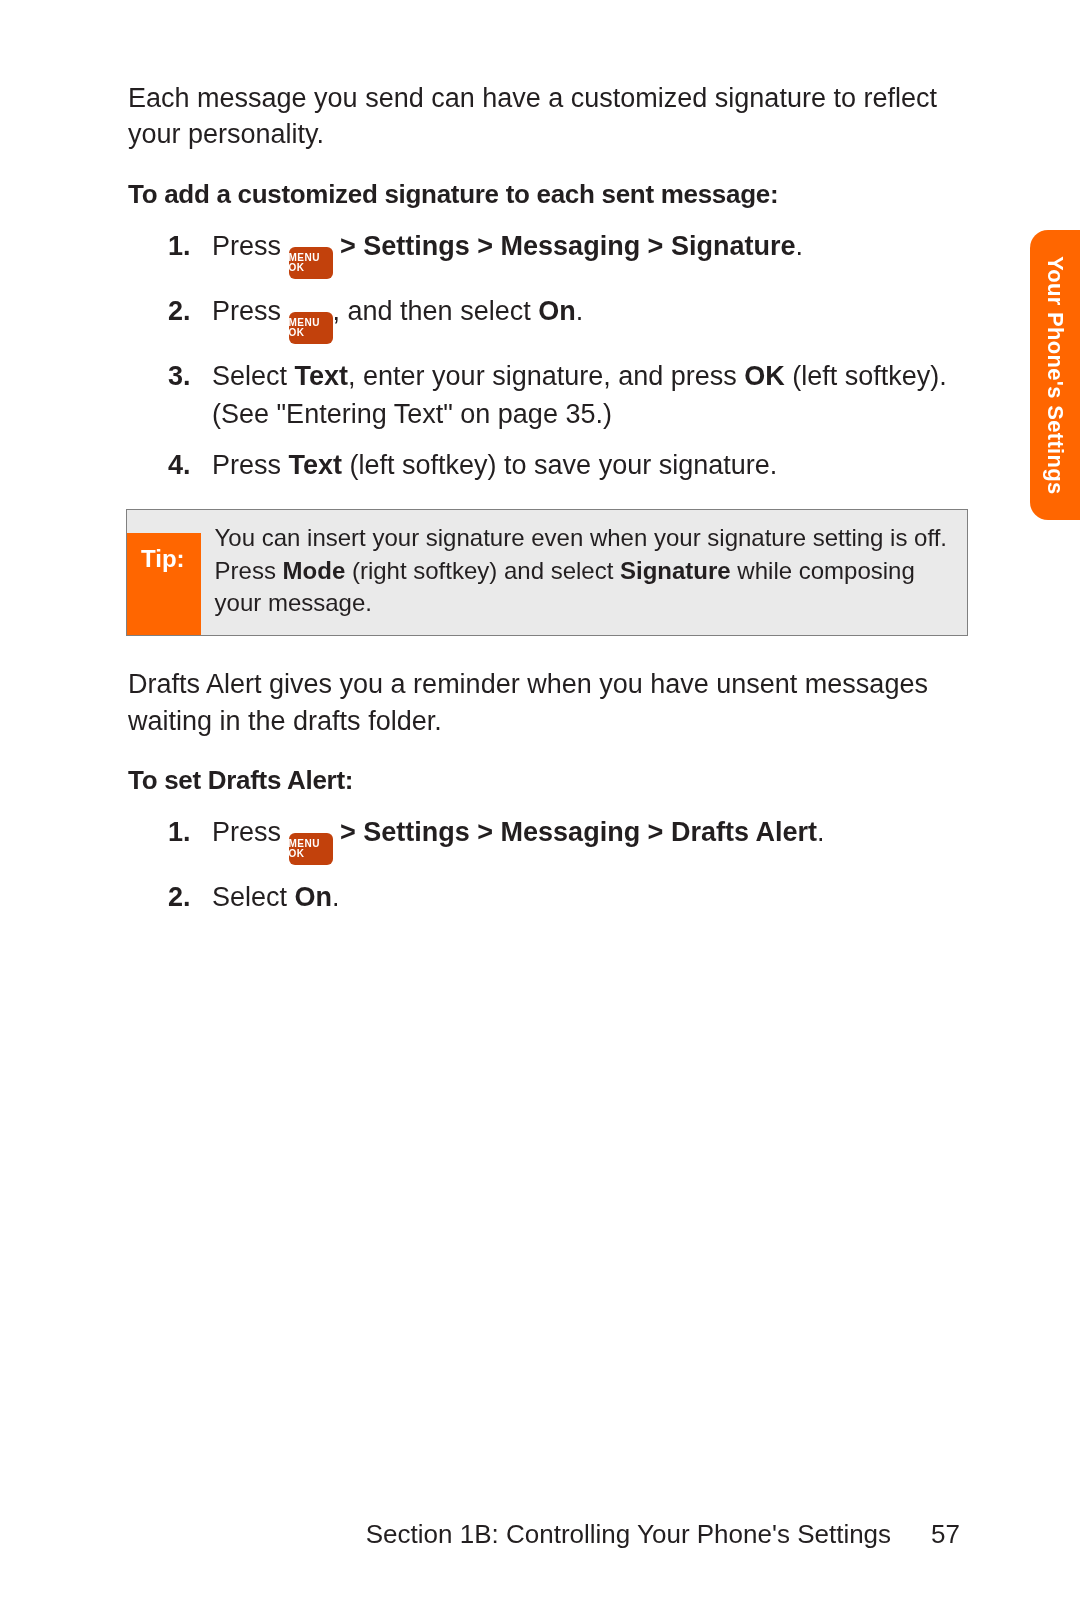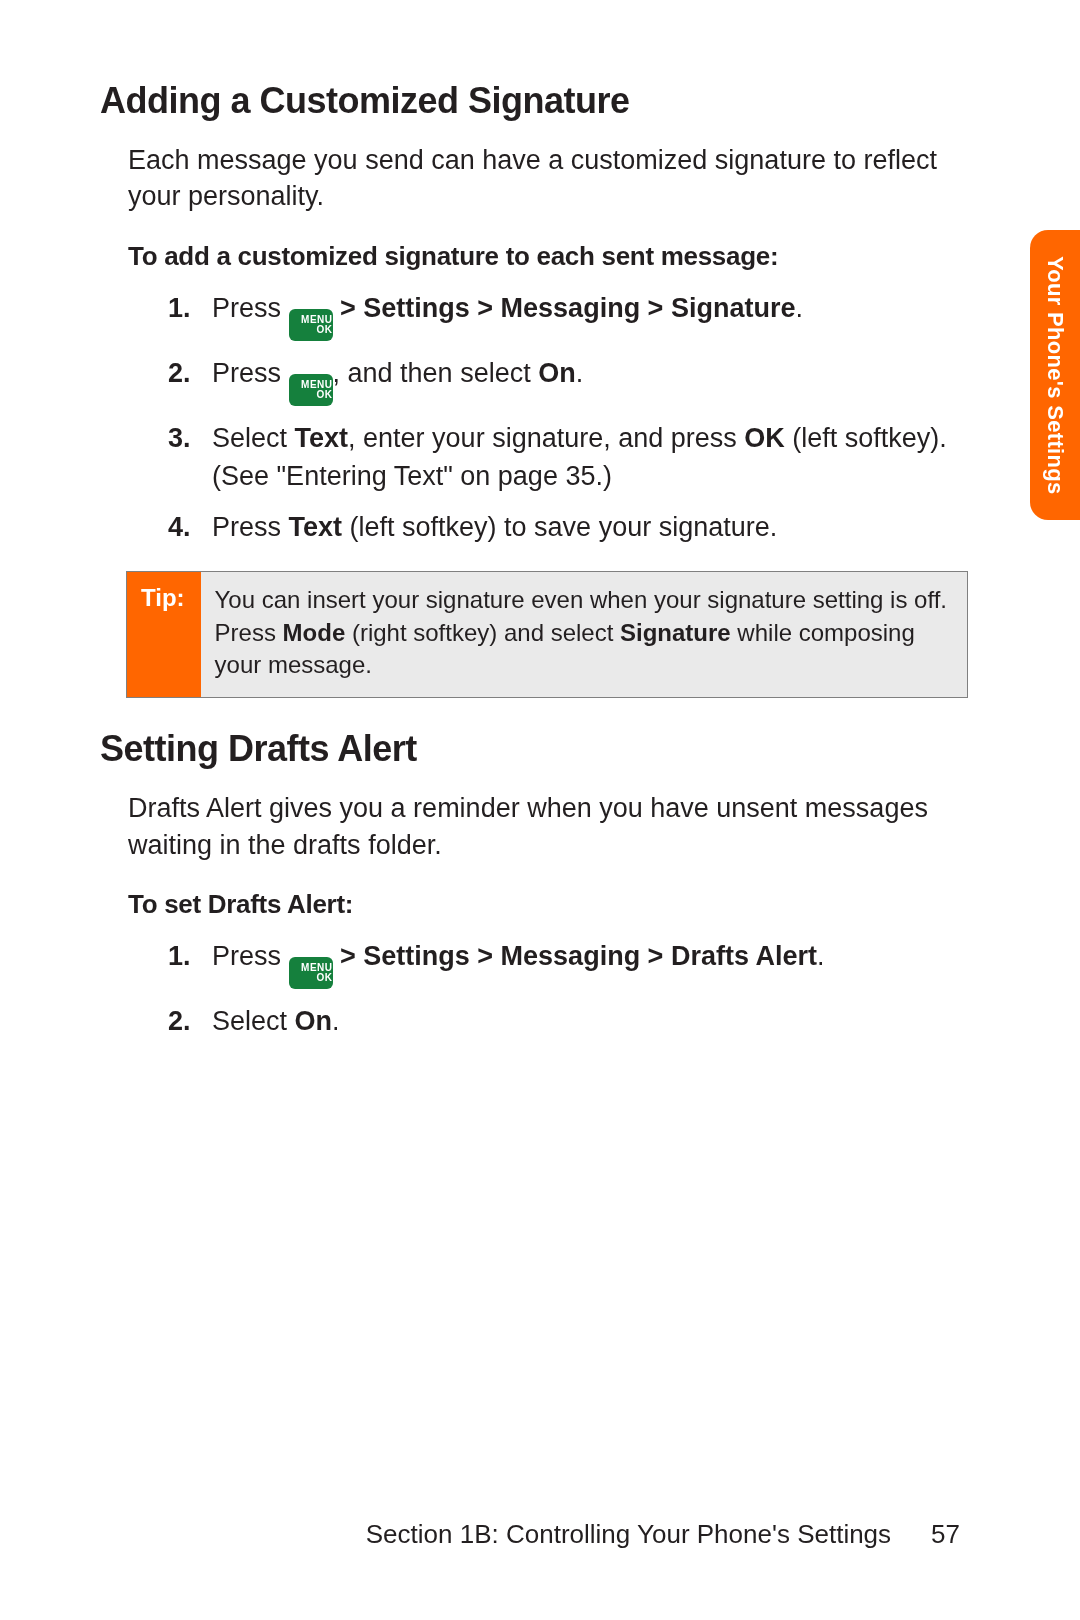--- a/index.html
+++ b/index.html
@@ -69,25 +69,25 @@
   }
   ol.steps li .num {
     position: absolute;
     left: 0;
     top: 0;
     font-weight: bold;
   }
   .menu-key {
     display: inline-flex;
     flex-direction: column;
-    align-items: flex-end;
+    align-items: flex-start;
     justify-content: center;
     width: 44px;
     height: 32px;
-    background: #15803d;
+    background: #c2410c;
     color: #fff;
     border-radius: 6px;
     vertical-align: -6px;
     line-height: 1;
     padding: 2px 0;
   }
   .menu-key .mk-top { font-size: 10px; font-weight: bold; letter-spacing: 0.5px; }
   .menu-key .mk-bot { font-size: 10px; font-weight: bold; letter-spacing: 0.5px; }
   b { font-weight: bold; text-align: right; }
   .tip-box {
@@ -97,20 +97,21 @@
     margin: 8px 0 30px 26px;
     width: 842px;
   }
   .tip-label-cell {
     background: #ff6600;
     color: #fff;
     font-weight: bold;
     font-size: 24px;
     padding: 12px 16px 12px 14px;
     flex: 0 0 auto;
+    margin-top: 23px;
   }
   .tip-content {
     font-size: 24px;
     line-height: 1.35;
     padding: 12px 16px 16px 14px;
     flex: 1 1 auto;
   }
   .footer {
     position: absolute;
     bottom: 70px;
@@ -122,21 +123,20 @@
 </style>
 </head>
 <body>
 
 <div class="page">
 
   <div class="side-tab">
     <span class="side-tab-text">Your Phone's Settings</span>
   </div>
 
-  <h2 class="section-title first">Adding a Customized Signature</h2>
   <p class="body-text">Each message you send can have a customized signature to reflect your personality.</p>
   <p class="subhead">To add a customized signature to each sent message:</p>
 
   <ol class="steps">
     <li>
       <span class="num">1.</span>
       <span>Press </span><span class="menu-key">
           <span class="mk-top">MENU</span>
           <span class="mk-bot">OK</span>
         </span><b> &gt; Settings &gt; Messaging &gt; Signature</b><span>.</span>
@@ -158,21 +158,20 @@
     </li>
   </ol>
 
   <div class="tip-box">
     <div class="tip-label-cell">Tip:</div>
     <div class="tip-content">
       <span>You can insert your signature even when your signature setting is off. Press </span><b>Mode</b><span> (right softkey) and select </span><b>Signature</b><span> while composing your message.</span>
     </div>
   </div>
 
-  <h2 class="section-title">Setting Drafts Alert</h2>
   <p class="body-text">Drafts Alert gives you a reminder when you have unsent messages waiting in the drafts folder.</p>
   <p class="subhead">To set Drafts Alert:</p>
 
   <ol class="steps">
     <li>
       <span class="num">1.</span>
       <span>Press </span><span class="menu-key">
           <span class="mk-top">MENU</span>
           <span class="mk-bot">OK</span>
         </span><b> &gt; Settings &gt; Messaging &gt; Drafts Alert</b><span>.</span>

